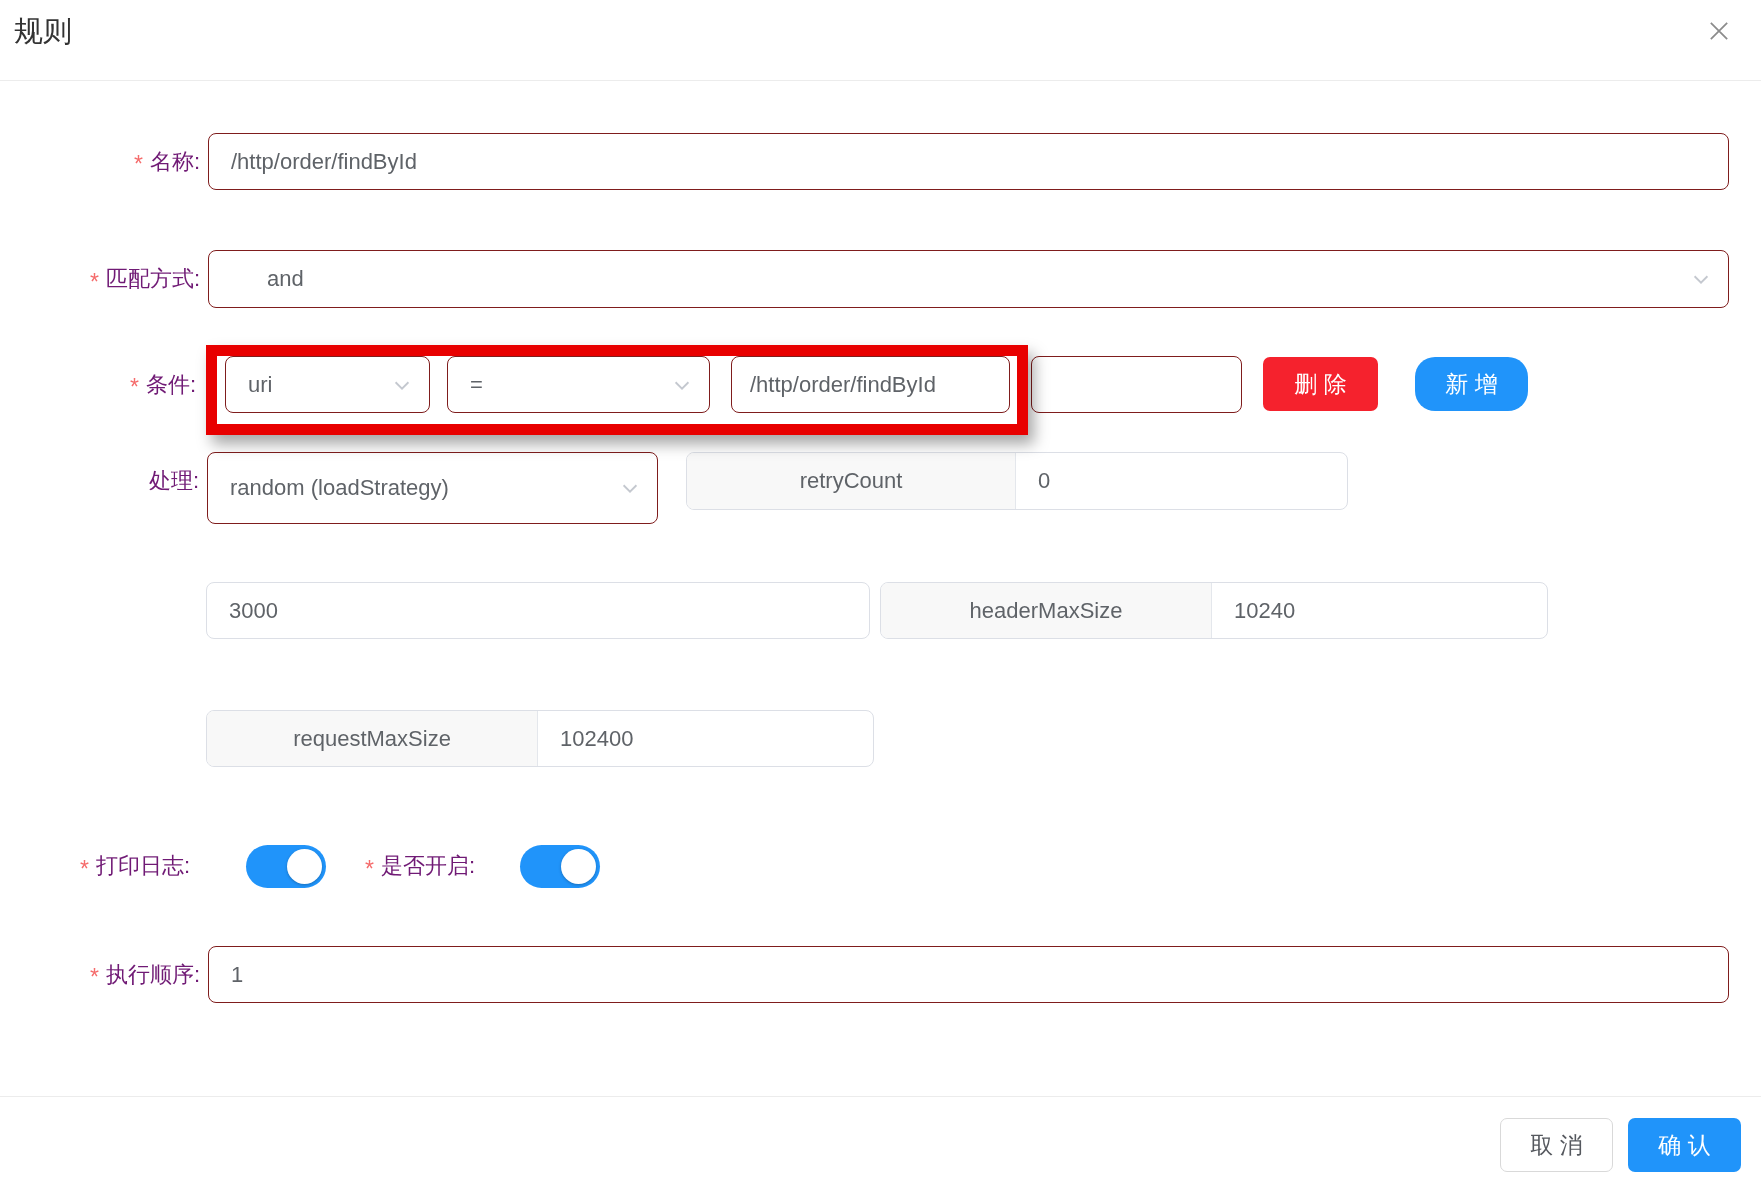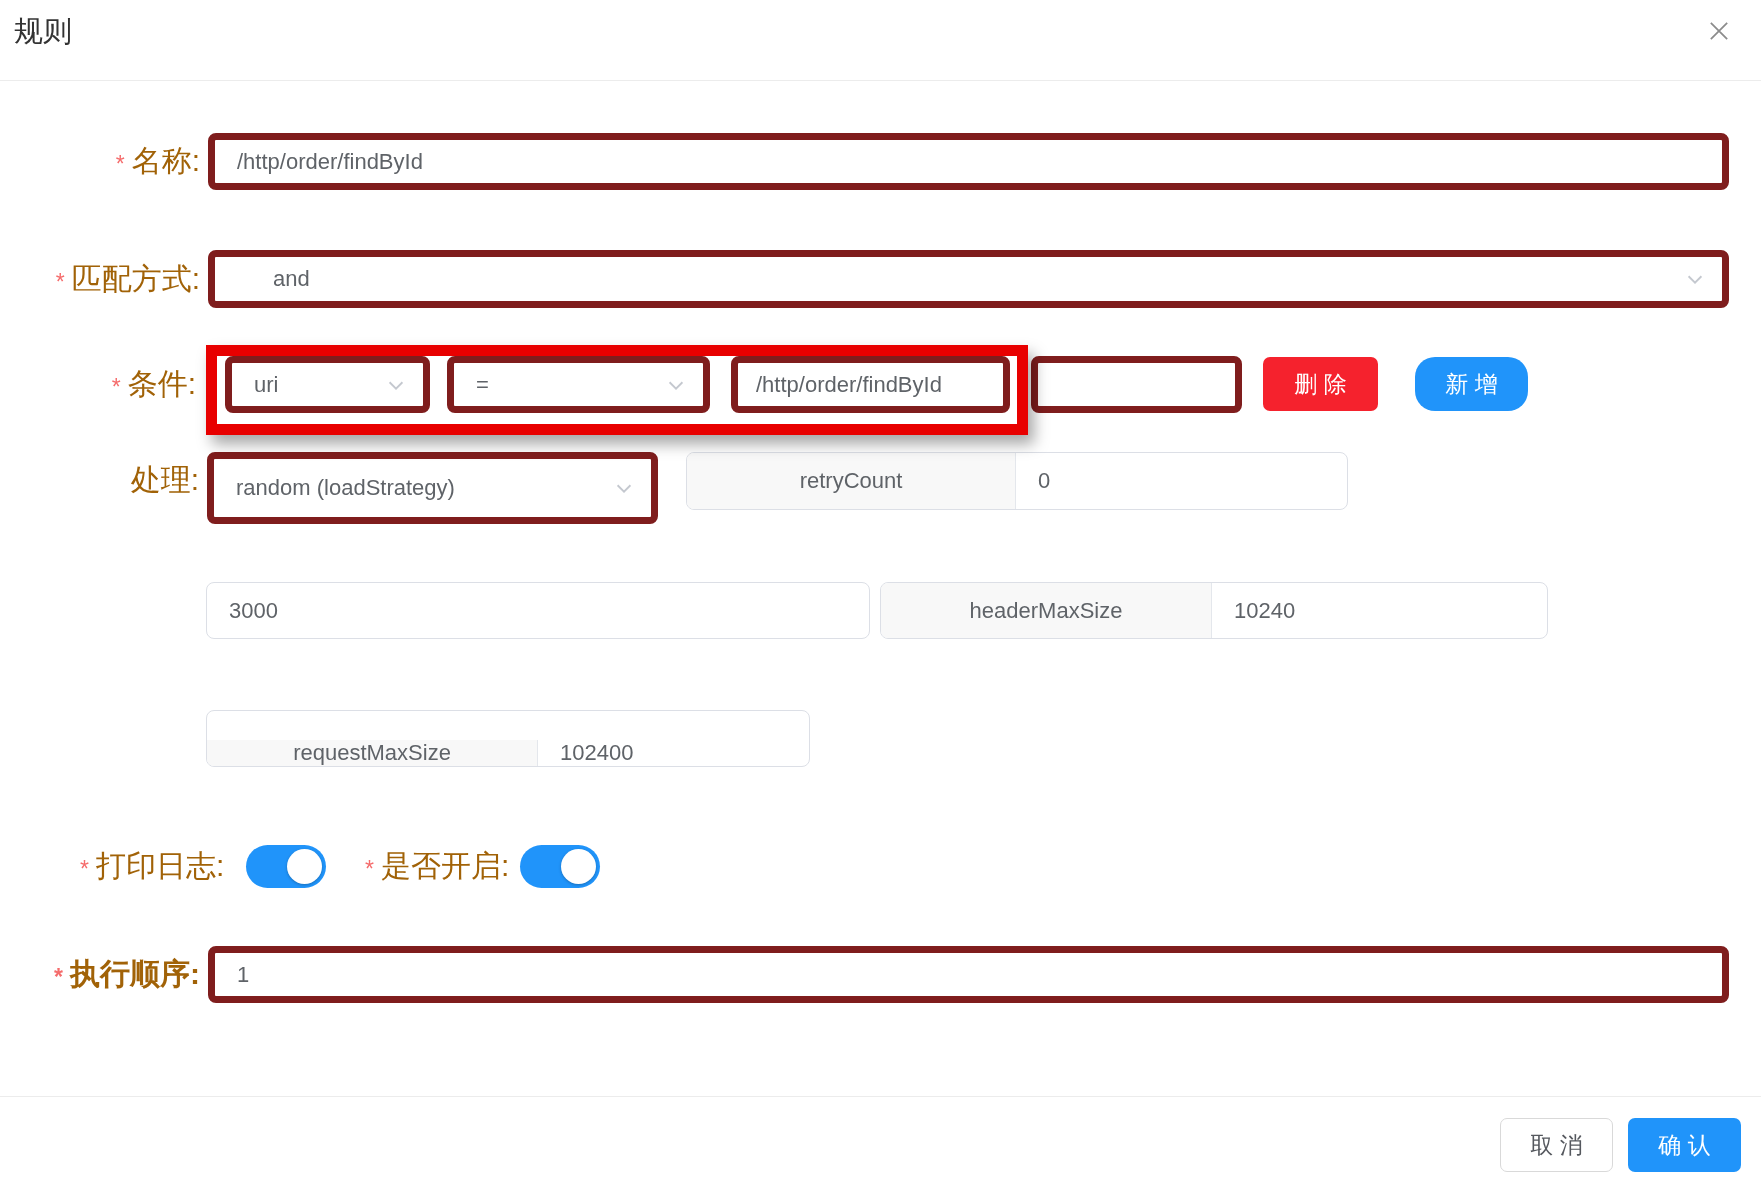--- a/index.html
+++ b/index.html
@@ -6,25 +6,25 @@
   body{font-family:"Liberation Sans","DejaVu Sans",sans-serif;}
   .canvas{position:relative;width:1761px;height:1185px;background:#fff;overflow:hidden;}
 
   
   .dlg-title{position:absolute;left:14px;top:12px;font-size:29px;color:#333;line-height:38px;}
   .close-btn{position:absolute;left:1702px;top:16px;width:34px;height:34px;display:flex;align-items:center;justify-content:center;cursor:pointer;}
   .hdr-divider{position:absolute;left:0;top:80px;width:1761px;height:0;border-top:1px solid #ececec;}
   .ftr-divider{position:absolute;left:0;top:1096px;width:1761px;height:0;border-top:1px solid #ececec;}
 
   
-  .lbl{position:absolute;display:flex;align-items:center;justify-content:flex-end;color:#a16207;font-size:30px;white-space:nowrap;text-align:right;}
+  .lbl{position:absolute;display:flex;align-items:center;justify-content:flex-end;color:#701a75;font-size:22px;white-space:nowrap;text-align:right;}
   .req::before{content:"*";color:#f56c6c;margin-right:7px;font-size:23px;position:relative;top:3px;}
 
   
-  .box{position:absolute;border:7px solid #7f1d1d;border-radius:8px;background:#fff;display:flex;align-items:center;font-size:22px;color:#5f6368;box-sizing:border-box;}
+  .box{position:absolute;border:1px solid #7f1d1d;border-radius:8px;background:#fff;display:flex;align-items:center;font-size:22px;color:#5f6368;box-sizing:border-box;}
   .box .txt{padding-left:22px;white-space:nowrap;overflow:hidden;}
   .sel{justify-content:space-between;}
   .chev{display:flex;margin-right:16px;flex:none;}
 
   
   .pair{position:absolute;border:1px solid #dcdfe6;border-radius:8px;background:#fff;display:flex;box-sizing:border-box;overflow:hidden;}
   .pair .key{background:#f8f8f8;border-right:1px solid #e4e7ec;display:flex;align-items:center;justify-content:center;color:#5f6368;font-size:22px;flex:none;}
   .pair .val{display:flex;align-items:center;padding-left:22px;color:#5f6368;font-size:22px;flex:1;}
 
   
@@ -112,35 +112,35 @@
   </div>
 
   <div class="pair" style="left:206px;top:582px;width:664px;height:57px;">
     <div class="val">3000</div>
   </div>
   <div class="pair" style="left:880px;top:582px;width:668px;height:57px;">
     <div class="key" style="width:330px;">headerMaxSize</div>
     <div class="val">10240</div>
   </div>
 
-  <div class="pair" style="left:206px;top:710px;width:604px;height:57px;align-items:flex-end;">
+  <div class="pair" style="left:206px;top:710px;width:668px;height:57px;">
     <div class="key" style="width:330px;">requestMaxSize</div>
     <div class="val">102400</div>
   </div>
 
   <div class="lbl req" style="left:80px;top:845px;width:155px;height:42px;justify-content:flex-start;">打印日志:</div>
   <div class="toggle" style="left:246px;top:845px;">
     <span class="knob"></span>
   </div>
   <div class="lbl req" style="left:365px;top:845px;width:152px;height:42px;justify-content:flex-start;">是否开启:</div>
   <div class="toggle" style="left:520px;top:845px;">
     <span class="knob"></span>
   </div>
 
-  <div class="lbl req" style="left:0;right:1561px;top:946px;height:57px;font-weight:bold;">执行顺序:</div>
+  <div class="lbl req" style="left:0;right:1561px;top:946px;height:57px;">执行顺序:</div>
   <div class="box" style="left:208px;top:946px;width:1521px;height:57px;">
     <span class="txt">1</span>
   </div>
 
   <div class="ftr-divider"></div>
   <div class="btn btn-plain" style="left:1500px;top:1118px;width:113px;height:54px;">取 消</div>
   <div class="btn btn-primary" style="left:1628px;top:1118px;width:113px;height:54px;">确 认</div>
 
 </div>
 

